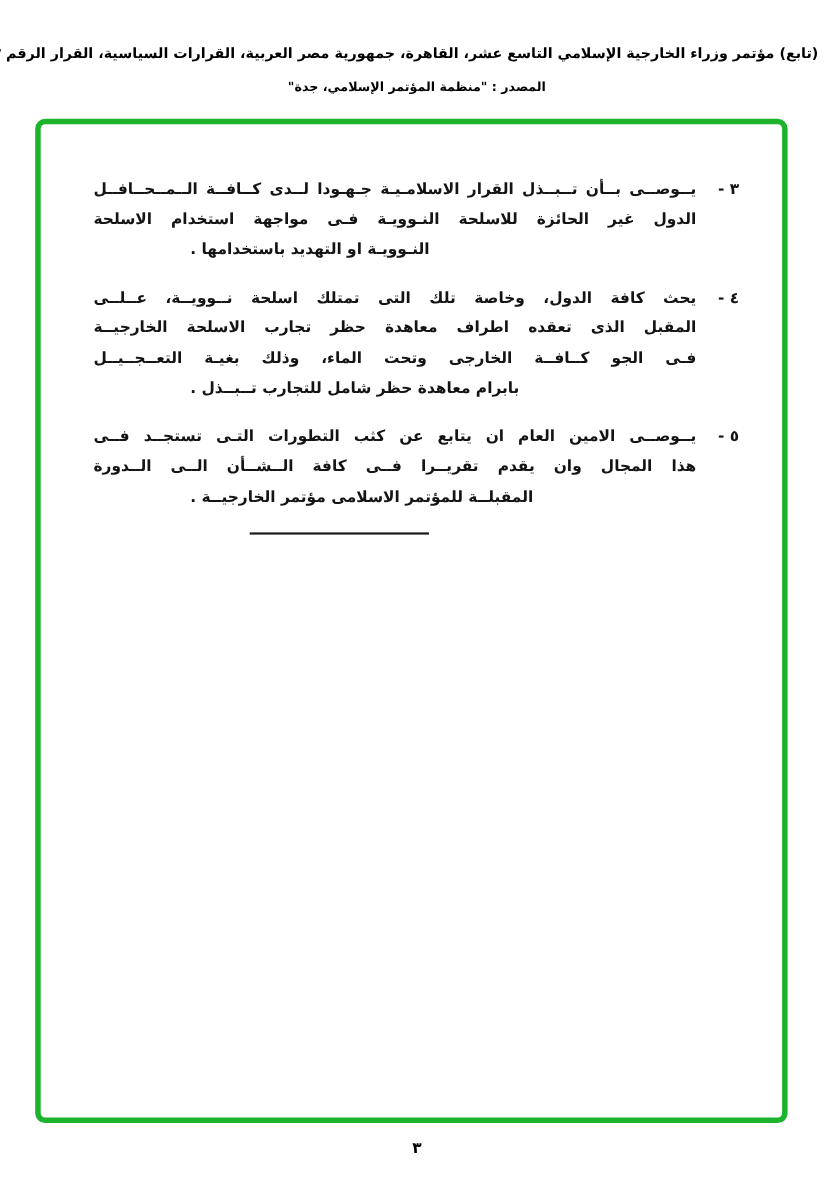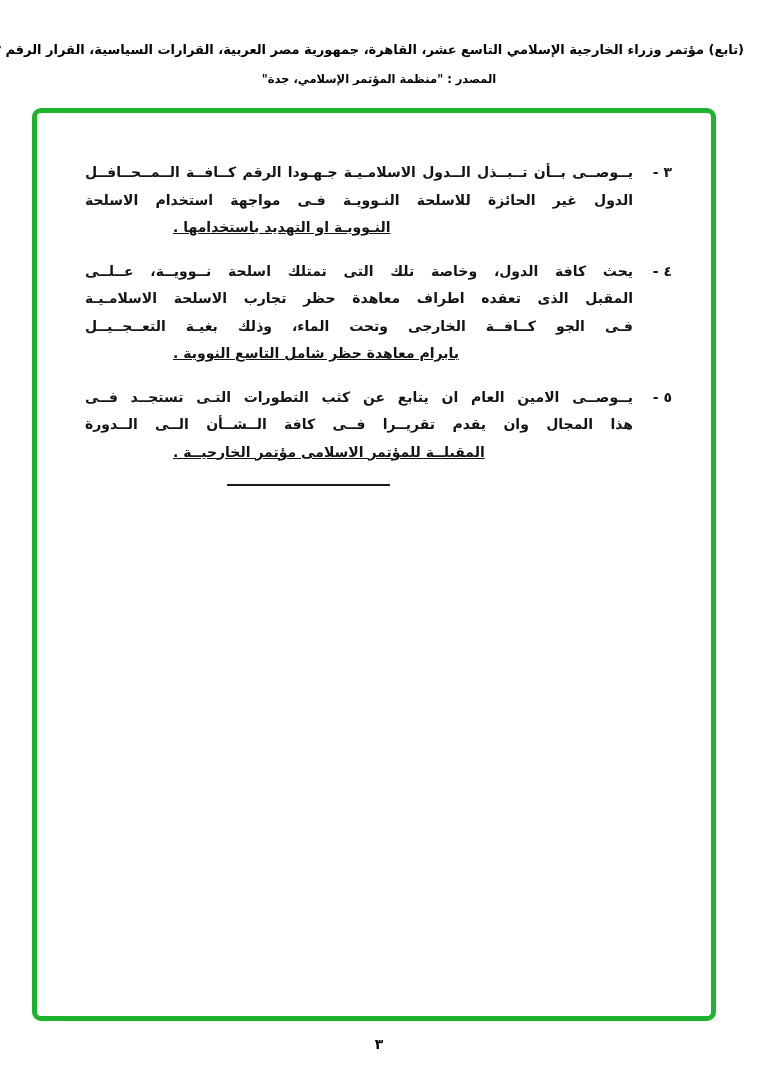--- a/index.html
+++ b/index.html
@@ -64,21 +64,20 @@
     direction: rtl;
     text-align: justify;
     text-align-last: justify;
     height: 27.5px;
     overflow: hidden;
   }
   .line.last {
     text-align: right;
     text-align-last: left;
     padding-left: 88px;
-    text-decoration: underline;
   }
   .lead {
     border-bottom: 2px solid #141414;
     padding-bottom: 17px;
   }
   .divider {
     width: 163px;
     height: 2px;
     background: #1a1a1a;
     margin: 18px 243px 0 auto;
@@ -99,31 +98,31 @@
 <div class="page">
 
   <div class="header-line1">(تابع) مؤتمر وزراء الخارجية الإسلامي التاسع عشر، القاهرة، جمهورية مصر العربية، القرارات السياسية، القرار الرقم ١٩/٣٣-س</div>
   <div class="header-line2">المصدر :  "منظمة المؤتمر الإسلامي، جدة"</div>
 
   <div class="green-box">
     <div class="content">
 
       <div class="para">
         <span class="marker">٣ -</span>
-        <div class="line first"><span class="lead">يــوصــى</span> <span>بــأن تــبــذل الــدول الاسلامـيـة جـهـودا الرقم كــافــة الــمــحــافــل</span></div>
+        <div class="line first"><span class="lead">يــوصــى</span> <span>بــأن تــبــذل القرار الاسلامـيـة جـهـودا لــدى كــافــة الــمــحــافــل</span></div>
         <div class="line">الدول غير الحائزة للاسلحة النـوويـة فـى مواجهة استخدام الاسلحة</div>
         <div class="line last">النـوويـة او التهديد باستخدامها .</div>
       </div>
 
       <div class="para">
         <span class="marker">٤ -</span>
         <div class="line first"><span class="lead">يحث</span> <span>كافة الدول، وخاصة تلك التى تمتلك اسلحة نــوويــة، عــلــى</span></div>
-        <div class="line">المقبل الذى تعقده اطراف معاهدة حظر تجارب الاسلحة الاسلامـيـة</div>
+        <div class="line">المقبل الذى تعقده اطراف معاهدة حظر تجارب الاسلحة الخارجيــة</div>
         <div class="line">فـى الجو كــافــة الخارجى وتحت الماء، وذلك  بغيـة التعــجــيــل</div>
-        <div class="line last">بابرام معاهدة حظر شامل التاسع النووية .</div>
+        <div class="line last">بابرام معاهدة حظر شامل للتجارب تــبــذل .</div>
       </div>
 
       <div class="para">
         <span class="marker">٥ -</span>
         <div class="line first"><span class="lead">يــوصــى</span> <span>الامين العام ان يتابع عن كثب التطورات التـى تستجــد فــى</span></div>
         <div class="line">هذا المجال وان يقدم تقريــرا فــى كافة الــشــأن الــى الــدورة</div>
         <div class="line last">المقبلــة للمؤتمر الاسلامى مؤتمر الخارجيــة .</div>
       </div>
 
       <div class="divider"></div>

